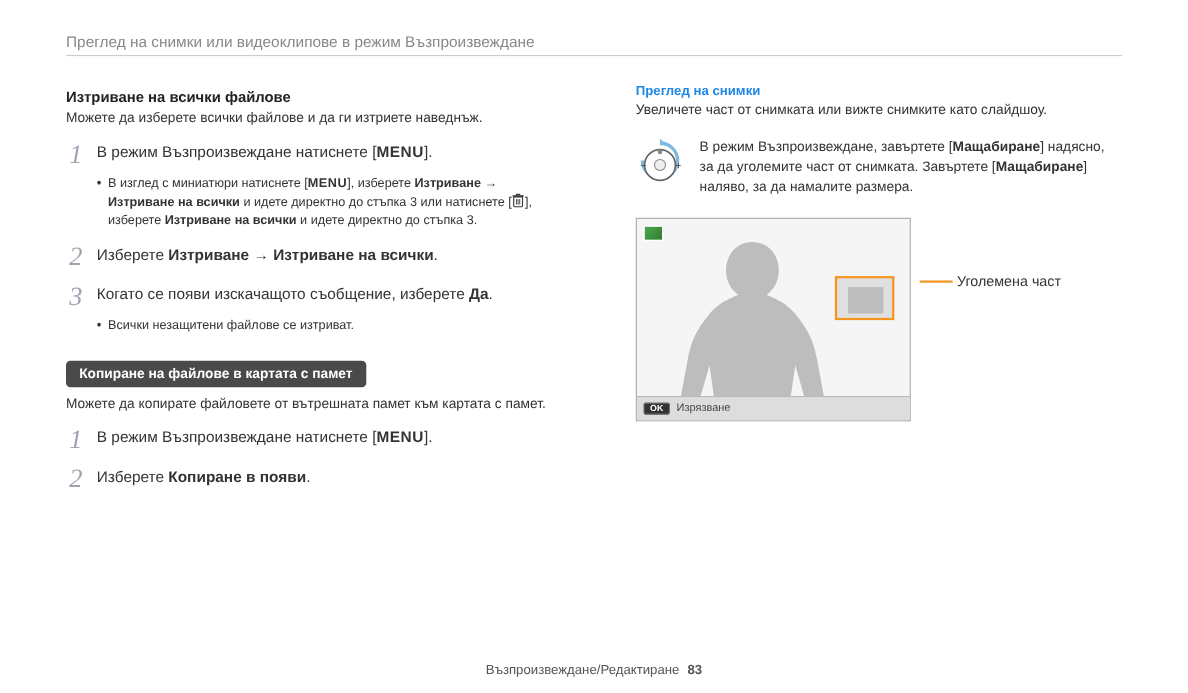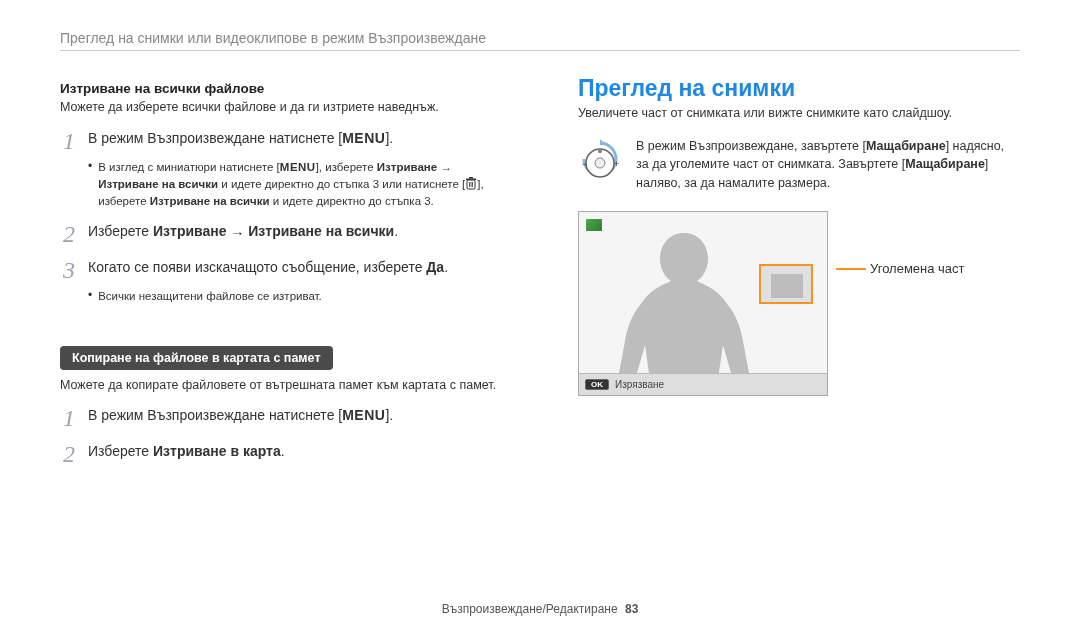--- a/index.html
+++ b/index.html
@@ -14,22 +14,22 @@
   .step { display: flex; align-items: flex-start; gap: 10px; margin-top: 12px; }
   .step-num { font-size: 24px; color: #9ca3af; font-style: italic; font-family: Georgia, serif; width: 18px; text-align: center; line-height: 1; }
   .step-text { font-size: 14px; color: #333; line-height: 1.4; flex: 1; }
   .menu-word { font-weight: bold; letter-spacing: 0.5px; }
   .bold { font-weight: bold; }
   .bullet { display: flex; gap: 6px; margin-top: 6px; margin-left: 28px; }
   .bullet-dot { font-size: 12px; }
   .bullet-text { font-size: 11.5px; color: #333; line-height: 1.5; }
   .trash-icon { display: inline-block; width: 12px; height: 13px; vertical-align: -2px; }
   .trash-icon svg { width: 12px; height: 13px; }
-  .pill { display: inline-block; background: #4a4a4a; color: #fff; font-size: 12.5px; font-weight: bold; padding: 5px 12px; border-radius: 4px; margin-top: 40px; margin-bottom: 4px; }
-  .section-title { color: #1E88E5; font-size: 23px; font-weight: 600; margin-bottom: 2px; }
+  .pill { display: inline-block; background: #4a4a4a; color: #fff; font-size: 12.5px; font-weight: bold; padding: 5px 12px; border-radius: 4px; margin-top: 22px; margin-bottom: 4px; }
+  .section-title { color: #1E88E5; font-size: 12px; font-weight: 600; margin-bottom: 2px; }
   .zoom-block { display: flex; gap: 14px; margin-top: 14px; align-items: flex-start; }
   .zoom-icon { width: 44px; flex-shrink: 0; }
   .zoom-text { font-size: 12.5px; line-height: 1.5; }
   .preview-wrap { display: flex; align-items: center; gap: 8px; margin-top: 18px; }
   .preview { width: 250px; height: 185px; border: 1px solid #aaa; background: #f5f5f5; position: relative; }
   .preview-topicon { position: absolute; top: 6px; left: 6px; width: 18px; height: 14px; background: linear-gradient(135deg,#4fa84f,#2e7d2e); border: 1px solid #fff; }
   .silhouette { position: absolute; bottom: 22px; left: 40px; width: 130px; height: 145px; }
   .inset { position: absolute; top: 52px; right: 14px; width: 54px; height: 40px; border: 2px solid #f7931e; background: #e0e0e0; }
   .inset-inner { position: absolute; top: 8px; left: 10px; width: 32px; height: 24px; background: #bdbdbd; }
   .preview-footer { position: absolute; bottom: 0; left: 0; right: 0; height: 22px; background: #ddd; border-top: 1px solid #bbb; display: flex; align-items: center; gap: 6px; padding-left: 6px; }
@@ -98,21 +98,21 @@
       <div class="step">
         <div class="step-num">1</div>
         <div class="step-text">
           <span>В режим Възпроизвеждане натиснете [</span><span class="menu-word">MENU</span><span>].</span>
         </div>
       </div>
 
       <div class="step">
         <div class="step-num">2</div>
         <div class="step-text">
-          <span>Изберете </span><span class="bold">Изтриване в карта</span><span>.</span>
+          <span>Изберете </span><span class="bold">Копиране в появи</span><span>.</span>
         </div>
       </div>
     </div>
 
     <div class="col">
       <div class="section-title">Преглед на снимки</div>
       <div class="body-text">Увеличете част от снимката или вижте снимките като слайдшоу.</div>
 
 
       <div class="zoom-block">

